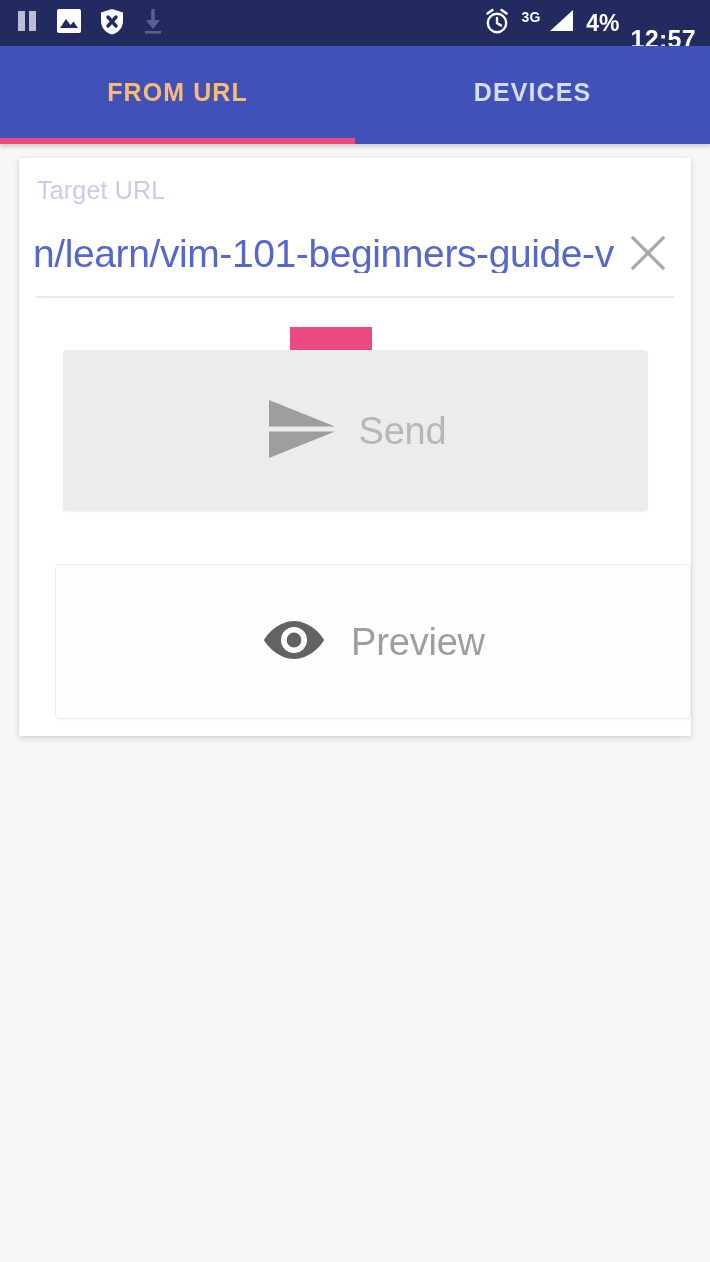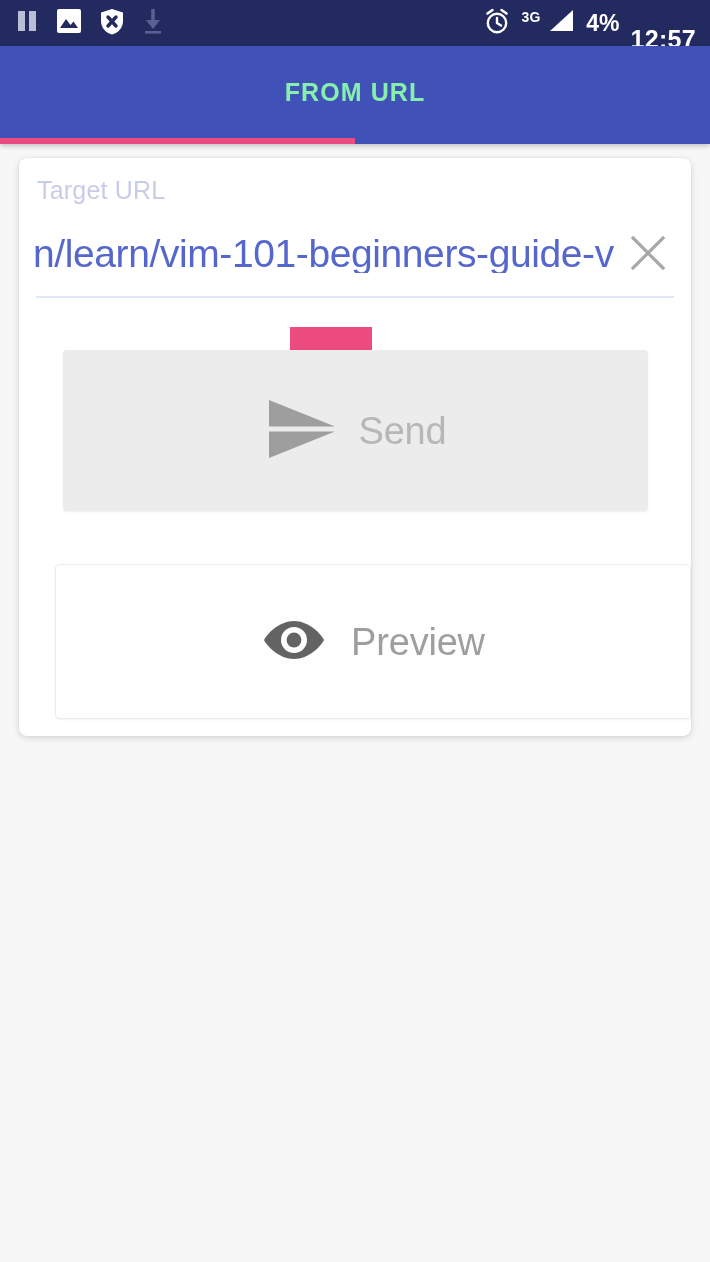--- a/index.html
+++ b/index.html
@@ -28,33 +28,33 @@
   
   .tabbar{
     position:absolute; left:0; top:46px; width:710px; height:98px;
     background:#4052b8;
     box-shadow:0 2px 5px rgba(0,0,0,.22);
   }
   .tabs{ display:flex; width:100%; height:92px; }
   .tab{
     flex:1 1 50%;
     display:flex; align-items:center; justify-content:center;
-    color:#86efac; font-size:25px; font-weight:bold; letter-spacing:1.1px;
+    color:#fdba74; font-size:25px; font-weight:bold; letter-spacing:1.1px;
     user-select:none;
   }
   .tab.inactive{ color:#d6dbf0; }
   .tab-indicator{
     position:absolute; left:0; bottom:0; width:355px; height:6px;
     background:#ec4b7f;
   }
 
   
   .card{
     position:absolute; left:19px; top:158px; width:672px; height:578px;
-    background:#ffffff; border-radius:8px;
+    background:#ffffff; border-radius:1px;
     box-shadow:0 2px 7px rgba(0,0,0,.14), 0 0 2px rgba(0,0,0,.08);
   }
 
   .field{ position:absolute; left:17px; top:20px; width:638px; }
   .field-label{
     color:#c7cce9; font-size:25px; letter-spacing:.2px; line-height:1;
     padding-left:1px;
   }
   .field-row{
     position:relative; height:72px; margin-top:14px;
@@ -151,20 +151,23 @@
       </span>
       <span class="sb-batt">4%</span>
       <span class="sb-text">12:57</span>
     </div>
   </div>
 
   <div class="tabbar">
     <div class="tabs">
       <div class="tab">
         <span>FROM URL</span>
+      </div>
+      <div class="tab inactive">
+        <span>DEVICES</span>
       </div>
     </div>
     <div class="tab-indicator"></div>
   </div>
 
   <div class="card">
 
     <div class="field">
       <div class="field-label">Target URL</div>
       <div class="field-row">

